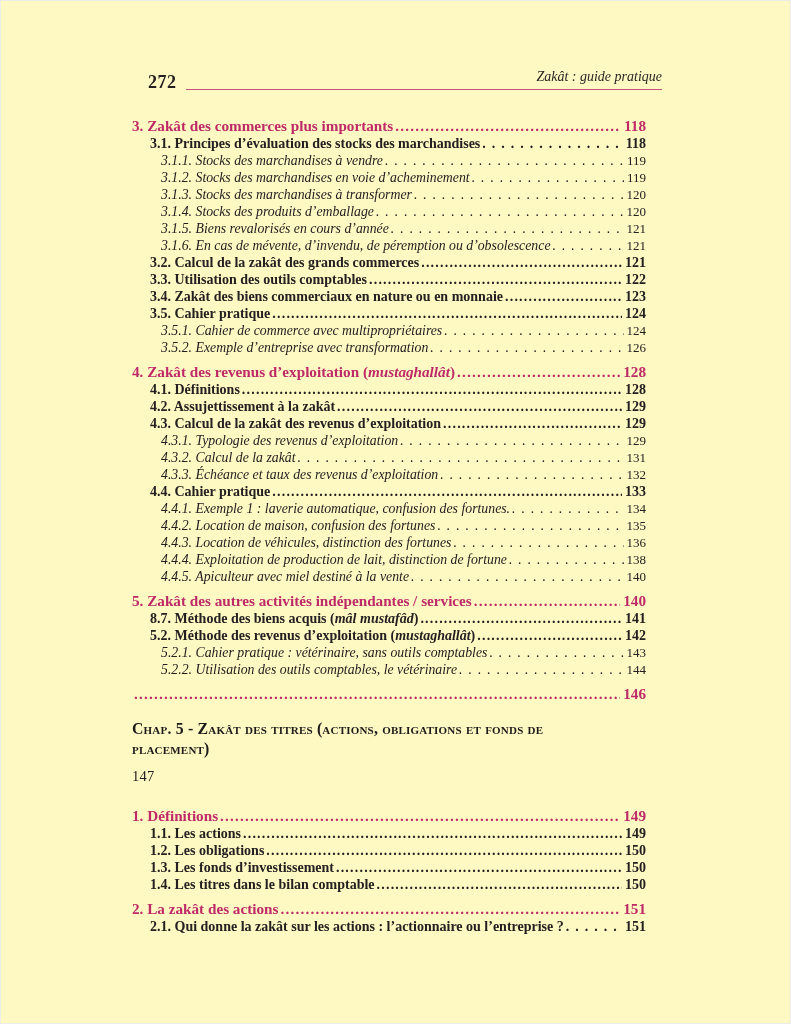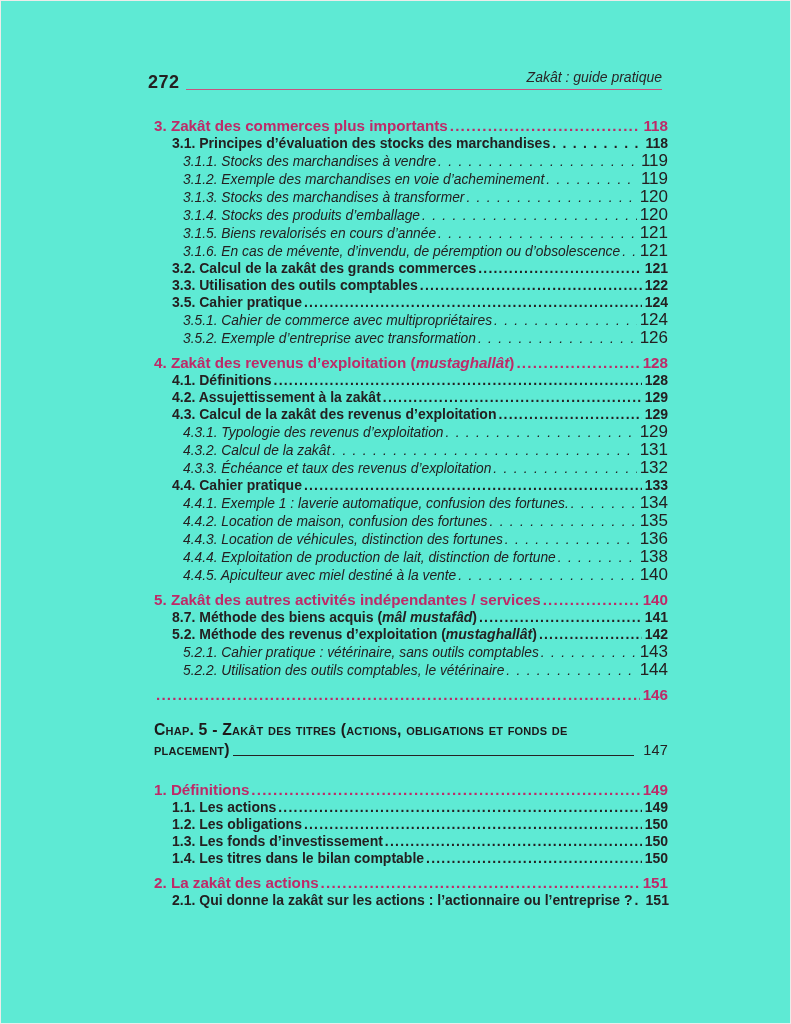--- a/index.html
+++ b/index.html
@@ -1,64 +1,64 @@
 <!DOCTYPE html>
 <html lang="fr" style="--accent: #be2a68; --rule: #c9537f;"><head>
 <meta charset="utf-8">
 <style>
   html,body{margin:0;padding:0;background:#ffffff;}
   .page{
     position:relative;
     width:791px;height:1024px;
-    background:#5eead4;
-    font-family:Liberation Sans, sans-serif;
+    background:#fef9c3;
+    font-family:Liberation Serif, serif;
     color:#242021;
     overflow:hidden;
     box-shadow:inset 0 0 0 1px #ececea;
   }
   
   .header{position:absolute;top:68px;left:148px;width:514px;height:26px;}
   .pagenum{
     position:absolute;left:0;top:4px;
     font-size:18px;font-weight:bold;letter-spacing:.5px;color:#242021;
   }
   .running-title{
     display:block;text-align:right;
     font-style:italic;font-size:14px;line-height:18px;color:#2a2627;
   }
   .rule{
     position:absolute;left:38px;right:0;top:21px;
     border-top:1.6px solid var(--rule,#c9537f);
   }
   
-  .toc{position:absolute;top:110px;left:154px;width:514px;}
+  .toc{position:absolute;top:110px;left:132px;width:514px;}
   .row{display:flex;align-items:baseline;line-height:17px;}
   .label{white-space:nowrap;flex:0 0 auto;}
   .leader{flex:1 1 auto;overflow:hidden;white-space:nowrap;min-width:8px;margin:0 3px 0 2px;}
   .leader.dense::after{
     content:"..................................................................................................................................................................";
     letter-spacing:1.2px;
   }
   .leader.spaced::after{
     content:". . . . . . . . . . . . . . . . . . . . . . . . . . . . . . . . . . . . . . . . . . . . . . . . . . . . . . . . . . . . . . . . . . . . . .";
     word-spacing:2.5px;
   }
   .pg{flex:0 0 auto;white-space:nowrap;}
   .lvl1{color:var(--accent,#be2a68);font-weight:bold;font-size:15.2px;line-height:19px;margin-top:6px;}
   .lvl2{font-weight:bold;font-size:14px;padding-left:18px;}
   .lvl2 .pg{font-weight:bold;}
   .lvl3{font-style:italic;font-size:13.8px;padding-left:29px;}
-  .lvl3 .pg{font-style:normal;font-size:17px;}
+  .lvl3 .pg{font-style:normal;font-size:13px;}
   
   .chapter{
     margin-top:16px;margin-bottom:20px;
     font-weight:bold;font-variant:small-caps;
     font-size:15.8px;line-height:20px;color:#1d1a1b;letter-spacing:.2px;
   }
-  .ch-line2{display:flex;align-items:baseline;}
+  .ch-line2{display:flex;align-items:baseline;flex-direction:column;}
   .ch-label{white-space:nowrap;}
   .uleader{flex:1 1 auto;align-self:flex-end;border-bottom:1.7px solid #262223;margin:0 9px 4px 3px;height:2px;}
   .ch-pg{font-variant:normal;font-weight:normal;font-size:14.5px;color:#242021;}
 </style>
 </head>
 <body>
 
 <div class="page">
 
   <div class="header">
@@ -77,21 +77,21 @@
         <span class="label"><span>3.1. Principes d’évaluation des stocks des marchandises</span></span>
         <span class="leader spaced"></span>
         <span class="pg">118</span>
       </div>
       <div class="row lvl3">
         <span class="label"><span>3.1.1. Stocks des marchandises à vendre</span></span>
         <span class="leader spaced"></span>
         <span class="pg">119</span>
       </div>
       <div class="row lvl3">
-        <span class="label"><span>3.1.2. Exemple des marchandises en voie d’acheminement</span></span>
+        <span class="label"><span>3.1.2. Stocks des marchandises en voie d’acheminement</span></span>
         <span class="leader spaced"></span>
         <span class="pg">119</span>
       </div>
       <div class="row lvl3">
         <span class="label"><span>3.1.3. Stocks des marchandises à transformer</span></span>
         <span class="leader spaced"></span>
         <span class="pg">120</span>
       </div>
       <div class="row lvl3">
         <span class="label"><span>3.1.4. Stocks des produits d’emballage</span></span>
@@ -110,20 +110,25 @@
       </div>
       <div class="row lvl2">
         <span class="label"><span>3.2. Calcul de la zakât des grands commerces</span></span>
         <span class="leader dense"></span>
         <span class="pg">121</span>
       </div>
       <div class="row lvl2">
         <span class="label"><span>3.3. Utilisation des outils comptables</span></span>
         <span class="leader dense"></span>
         <span class="pg">122</span>
+      </div>
+      <div class="row lvl2">
+        <span class="label"><span>3.4. Zakât des biens commerciaux en nature ou en monnaie</span></span>
+        <span class="leader dense"></span>
+        <span class="pg">123</span>
       </div>
       <div class="row lvl2">
         <span class="label"><span>3.5. Cahier pratique</span></span>
         <span class="leader dense"></span>
         <span class="pg">124</span>
       </div>
       <div class="row lvl3">
         <span class="label"><span>3.5.1. Cahier de commerce avec multipropriétaires</span></span>
         <span class="leader spaced"></span>
         <span class="pg">124</span>

